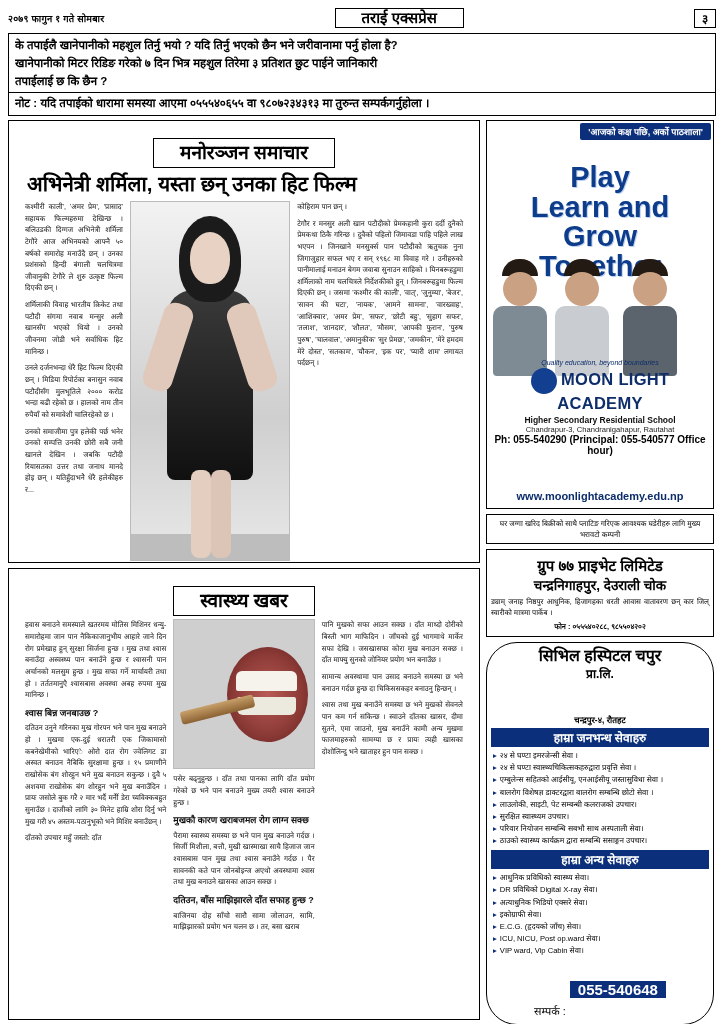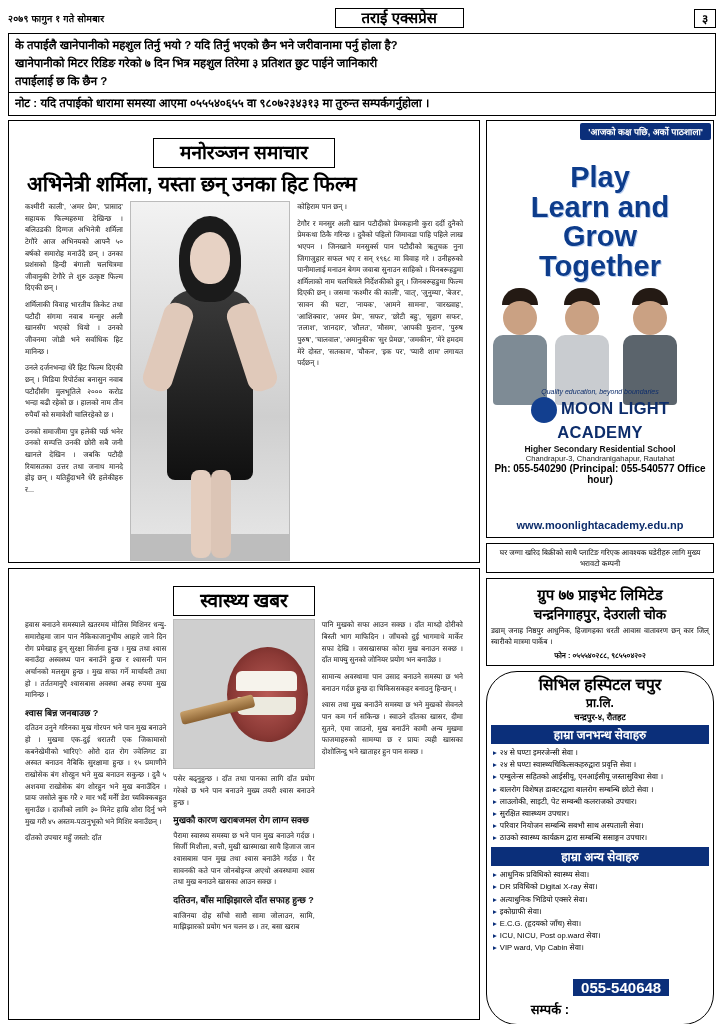--- a/index.html
+++ b/index.html
@@ -127,28 +127,28 @@
 
   .ad-group { text-align:center; padding:5px 4px; }
   .ad-group .t1 { font-size:15px; font-weight:bold; }
   .ad-group .t2 { font-size:13.5px; font-weight:bold; margin-top:1px; }
   .ad-group .t3 { font-size:7.2px; line-height:1.5; margin-top:3px; text-align:justify;}
   .ad-group .t4 { font-size:7.4px; font-weight:bold; margin-top:2px; }
 
   .ad-hosp { padding:4px 4px 6px 4px;border-radius:31px; }
   .ad-hosp .h1 { text-align:center; font-size:16px; font-weight:bold; line-height:1.15; }
   .ad-hosp .h2 { text-align:center; font-size:12px; font-weight:bold; }
-  .ad-hosp .h3 { text-align:center; font-size:8.4px; font-weight:bold; }
+  .ad-hosp .h3 { text-align:center; font-size:8.4px; font-weight:bold;margin-top:32px; }
   .ad-hosp .bar { background:#0b2f7a; color:#fff; text-align:center; font-size:12px; font-weight:bold; margin:3px 0; padding:1px 0;}
   .ad-hosp ul { margin:2px 0 2px 0; padding-left:14px; }
   .ad-hosp li { font-size:7.6px; line-height:1.6; }
   .ad-hosp .bullets { list-style:none; padding-left:2px; }
   .ad-hosp .bullets li::before { content:"\25B8"; color:#0b2f7a; margin-right:3px; }
   .ad-hosp .contact { display:flex; align-items:center; justify-content:center; gap:4px; margin-top:3px;}
-  .ad-hosp .contact .lbl { font-size:13px; font-weight:bold;margin-top:43px;}
+  .ad-hosp .contact .lbl { font-size:11px; font-weight:normal;margin-top:43px;}
   .ad-hosp .contact .num { background:#0b2f7a; color:#fff; font-size:15px; font-weight:bold; padding:0 8px;}
 </style>
 </head>
 <body>
 
 <div class="page">
 
   <div class="masthead">
     <div class="date">२०७९ फागुन १ गते सोमबार</div>
     <div class="title-box">तराई एक्सप्रेस</div>

